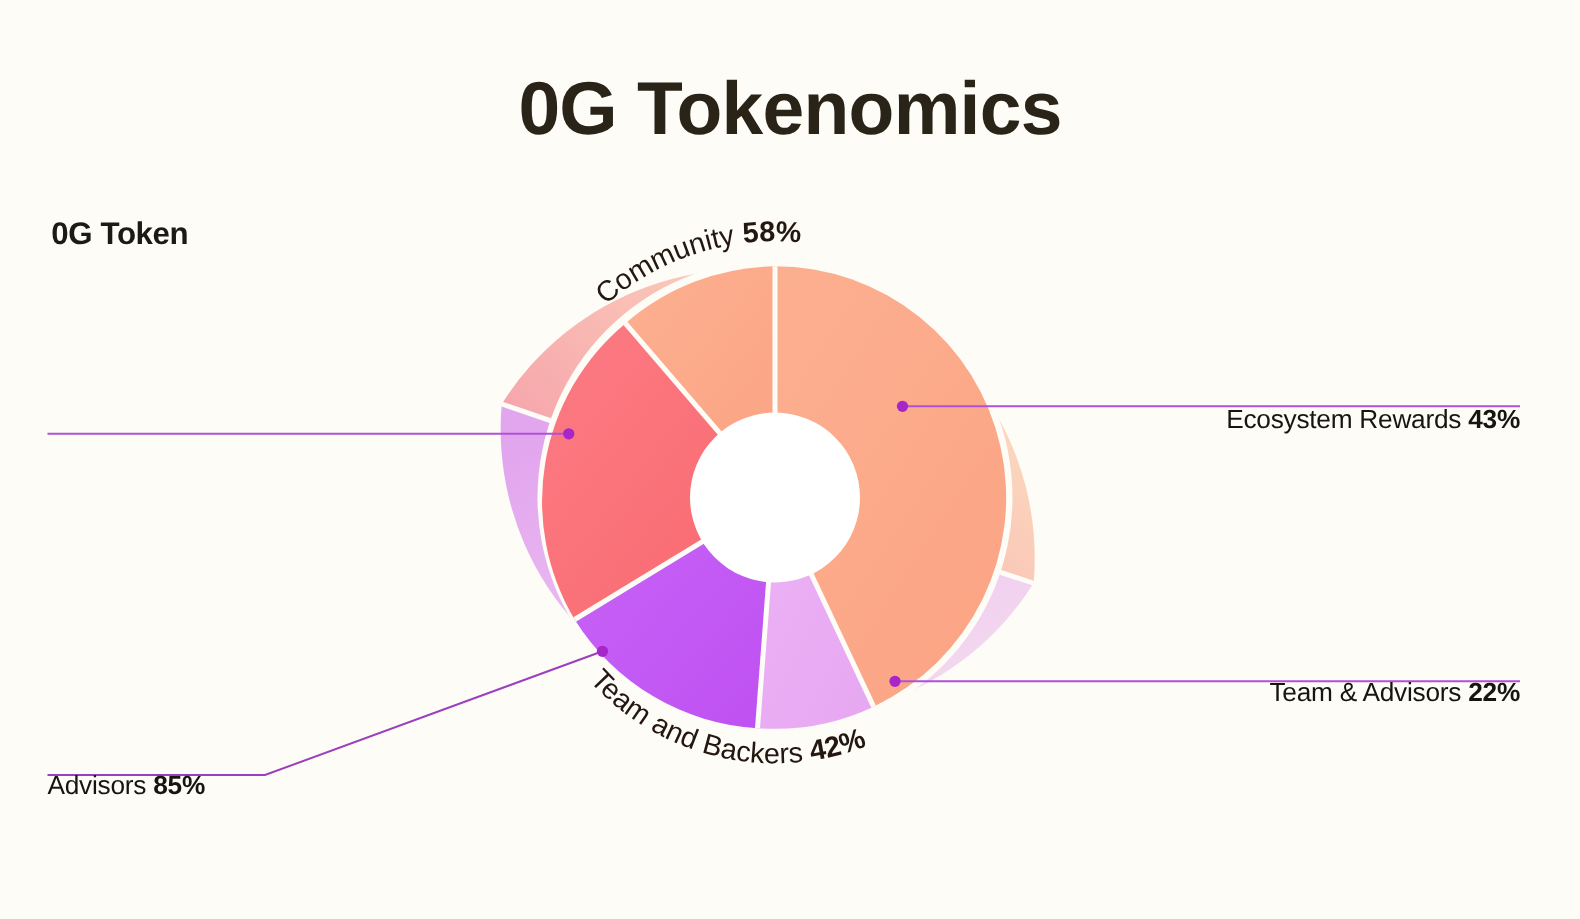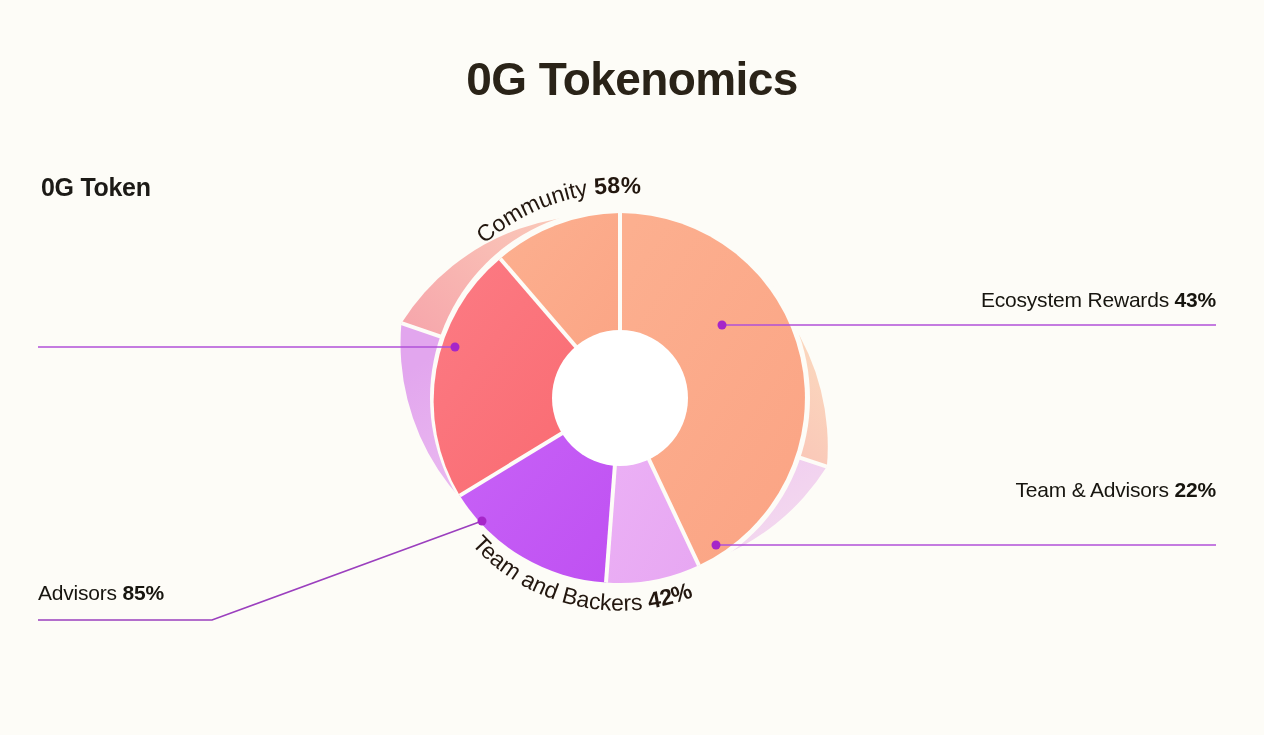--- a/index.html
+++ b/index.html
@@ -10,21 +10,21 @@
     color:#1c1a16;
     overflow:hidden;
     position:relative;
   }
   #stage{position:absolute;inset:0;}
 
   .page-title{
     position:absolute;
     left:0;right:0;top:52px;
     text-align:center;
-    font-size:46px;
+    font-size:60px;
     font-weight:700;
     letter-spacing:-0.6px;
     color:#2a2318;
   }
 
   .supply-block{
     position:absolute;
     left:41px;top:172px;
     line-height:1.25;
   }
@@ -54,29 +54,30 @@
   }
   .chart-wrap svg{display:block;width:500px;height:505px;overflow:visible;}
 
   .callout{position:absolute;white-space:nowrap;}
   .callout .callout-text{
     font-size:21px;
     letter-spacing:-0.2px;
     color:#17150f;
     display:block;
     font-weight:400;
+    margin-top:36px;
   }
   .callout .callout-pct{font-weight:700;}
   .callout-left .callout-text{text-align:left;}
   .callout-right .callout-text{text-align:right;}
 
   #callout-ai{left:41px;top:309px;}
   #callout-backers{left:38px;top:581px;}
   #callout-eco{right:48px;top:288px;}
-  #callout-team{right:48px;top:478px;}
+  #callout-team{right:48px;top:507px;}
 
   .leader-layer{position:absolute;inset:0;pointer-events:none;}
 </style>
 </head>
 <body style="background: rgb(253, 252, 247);">
 
 <div id="stage">
 
   <div class="page-title">0G Tokenomics</div>
 

